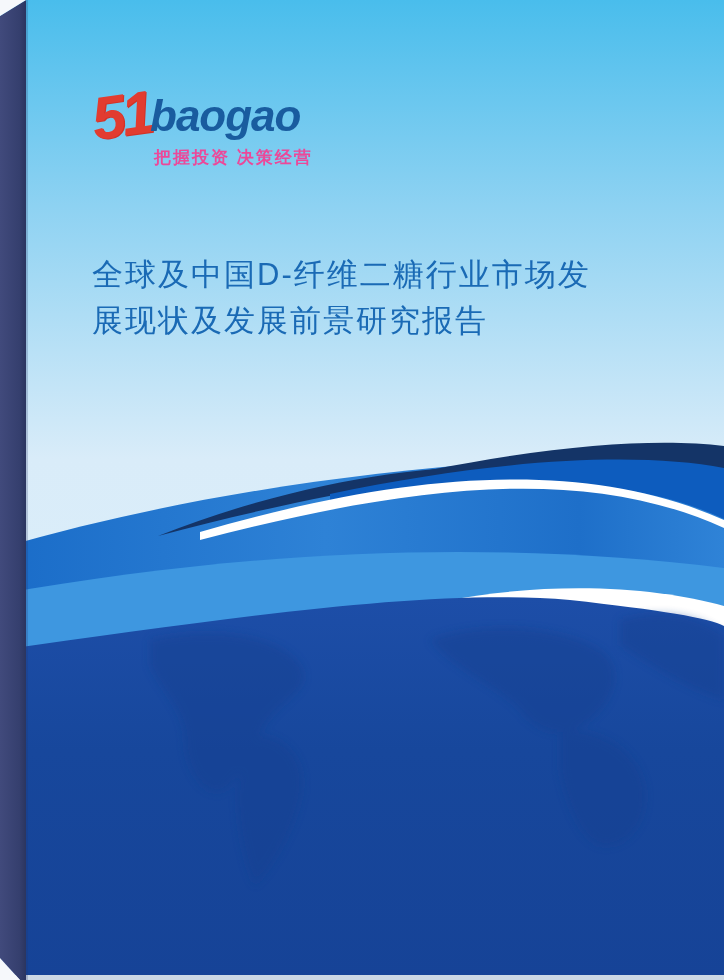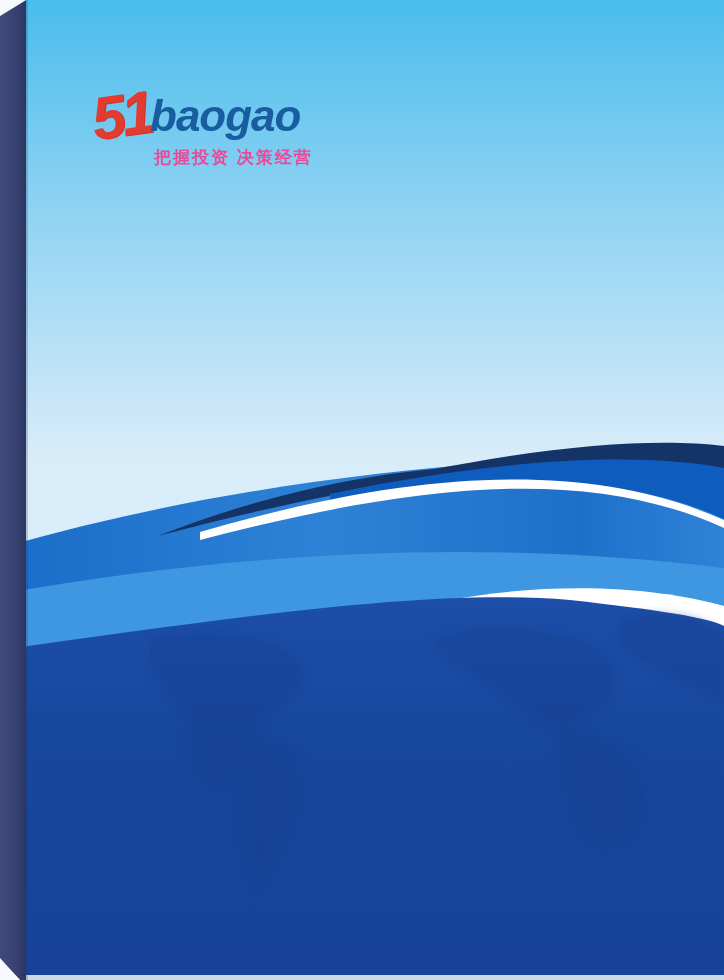--- a/index.html
+++ b/index.html
@@ -143,14 +143,18 @@
     <path d="M0,0 L26,0 L0,16 Z" fill="#f6f8fb"></path>
     <path d="M0,958 L20,980 L0,980 Z" fill="#f6f8fb"></path>
   </svg>
 
   <div class="brand">
     <div class="logo-numeral">51</div>
     <div class="logo-wordmark">baogao</div>
     <div class="logo-tagline">把握投资 决策经营</div>
   </div>
 
+  <div class="report-title">
+    <div>全球及中国D-纤维二糖行业市场发</div>
+    <div>展现状及发展前景研究报告</div>
+  </div>
 
 </div>
 
 </body></html>

